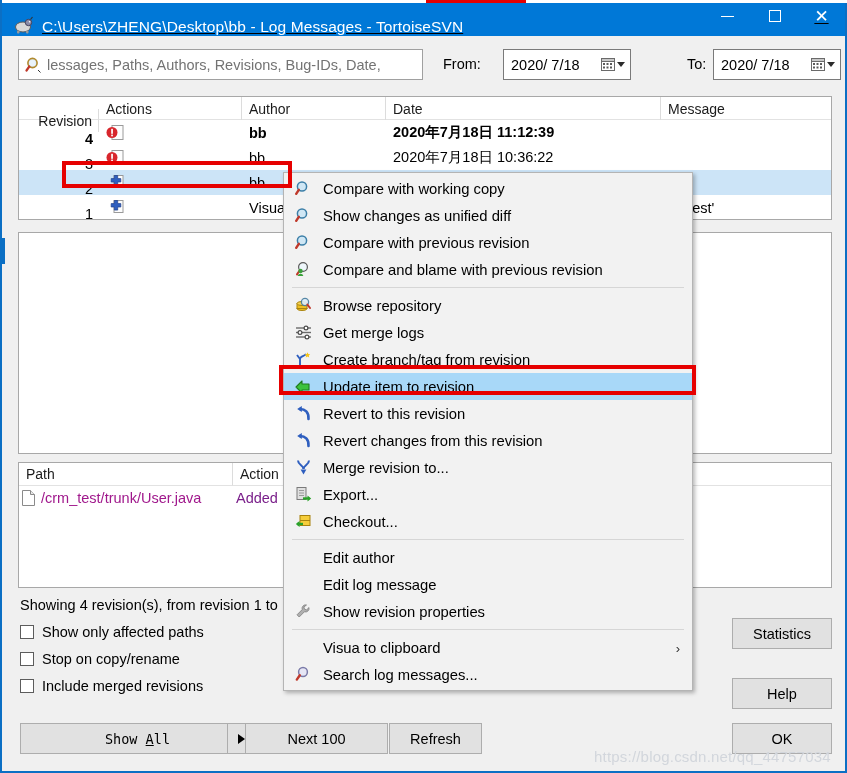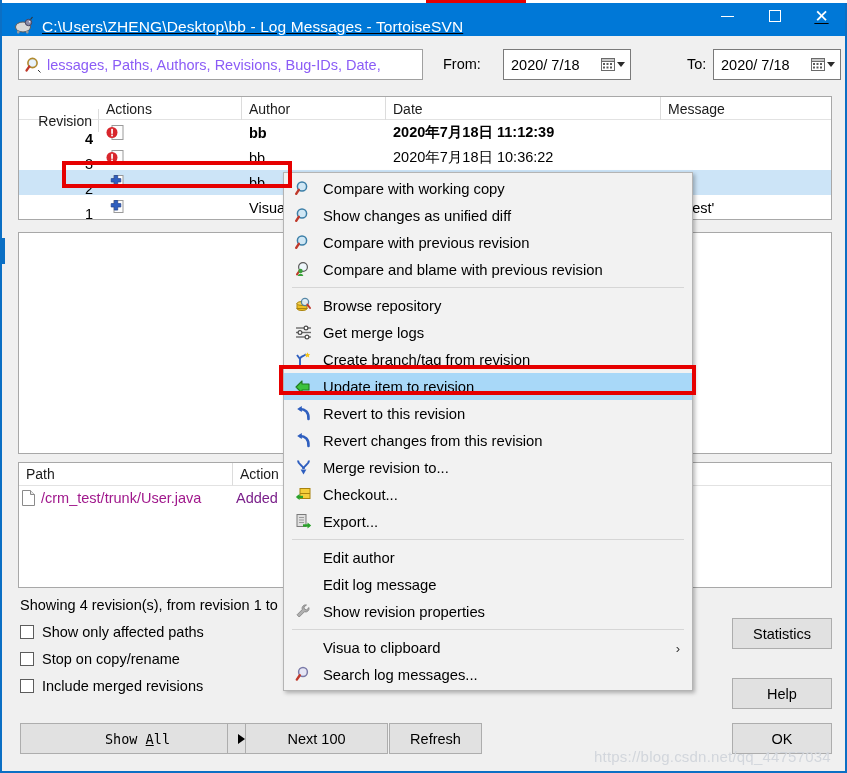--- a/index.html
+++ b/index.html
@@ -53,21 +53,21 @@
   .searchbox {
     position: absolute; left: 16px; top: 9px;
     width: 405px; height: 31px;
     background: #ffffff;
     border: 1px solid #a0a0a0;
     display: flex; align-items: center;
   }
   .search-ico { margin-left: 5px; margin-right: 3px; width: 20px; height: 20px;
     display:flex;align-items:center;justify-content:center;}
   .search-ph {
-    color: #8b5cf6; font-size: 14.5px; white-space: nowrap; overflow: hidden;
+    color: #737373; font-size: 14.5px; white-space: nowrap; overflow: hidden;
   }
   .lbl-from {
     position: absolute; left: 441px; top: 16px;
     font-size: 14.5px; color: #000;
   }
   .lbl-to {
     position: absolute; left: 685px; top: 16px;
     font-size: 14.5px; color: #000;
   }
   .datebox {
@@ -595,45 +595,45 @@
           <path d="M14 1.5 C14 6 8.5 6.5 8.5 10" stroke="#2f5fbf" stroke-width="2" fill="none"></path>
           <path d="M5.6 10.5 L8.5 15.5 L11.4 10.5 z" fill="#2f5fbf"></path>
         </svg>
       </span>
       <span class="mi-label">Merge revision to...</span>
     </div>
 
     <div class="mi">
       <span class="mi-ico">
         <svg width="17" height="17" viewBox="0 0 17 17">
-          <rect x="5" y="2.5" width="10" height="10" fill="#f5cd3a" stroke="#a8820e"></rect>
-          <path d="M5 7.5 H15" stroke="#a8820e"></path>
-          <path d="M8 11 L2 11" stroke="#2aa22a" stroke-width="2.4"></path>
-          <path d="M4.6 8 L0.8 11 L4.6 14 z" fill="#2aa22a"></path>
-        </svg>
-      </span>
-      <span class="mi-label">Checkout...</span>
-    </div>
-
-    <div class="mi">
-      <span class="mi-ico">
-        <svg width="17" height="17" viewBox="0 0 17 17">
           <rect x="2" y="1.5" width="9" height="12" fill="#e0e0e0" stroke="#7a7a7a"></rect>
           <g stroke="#9a9a9a">
               <line x1="4" y1="4.5" x2="9" y2="4.5"></line>
               <line x1="4" y1="7" x2="9" y2="7"></line>
               <line x1="4" y1="9.5" x2="9" y2="9.5"></line>
             </g>
           <path d="M8 12.5 H14.5" stroke="#2aa22a" stroke-width="2.4"></path>
           <path d="M12.5 9.5 L16.2 12.5 L12.5 15.5 z" fill="#2aa22a"></path>
         </svg>
       </span>
       <span class="mi-label">Export...</span>
     </div>
 
+    <div class="mi">
+      <span class="mi-ico">
+        <svg width="17" height="17" viewBox="0 0 17 17">
+          <rect x="5" y="2.5" width="10" height="10" fill="#f5cd3a" stroke="#a8820e"></rect>
+          <path d="M5 7.5 H15" stroke="#a8820e"></path>
+          <path d="M8 11 L2 11" stroke="#2aa22a" stroke-width="2.4"></path>
+          <path d="M4.6 8 L0.8 11 L4.6 14 z" fill="#2aa22a"></path>
+        </svg>
+      </span>
+      <span class="mi-label">Checkout...</span>
+    </div>
+
     <div class="msep"></div>
 
     <div class="mi">
       <span class="mi-ico"></span>
       <span class="mi-label">Edit author</span>
     </div>
 
     <div class="mi">
       <span class="mi-ico"></span>
       <span class="mi-label">Edit log message</span>

